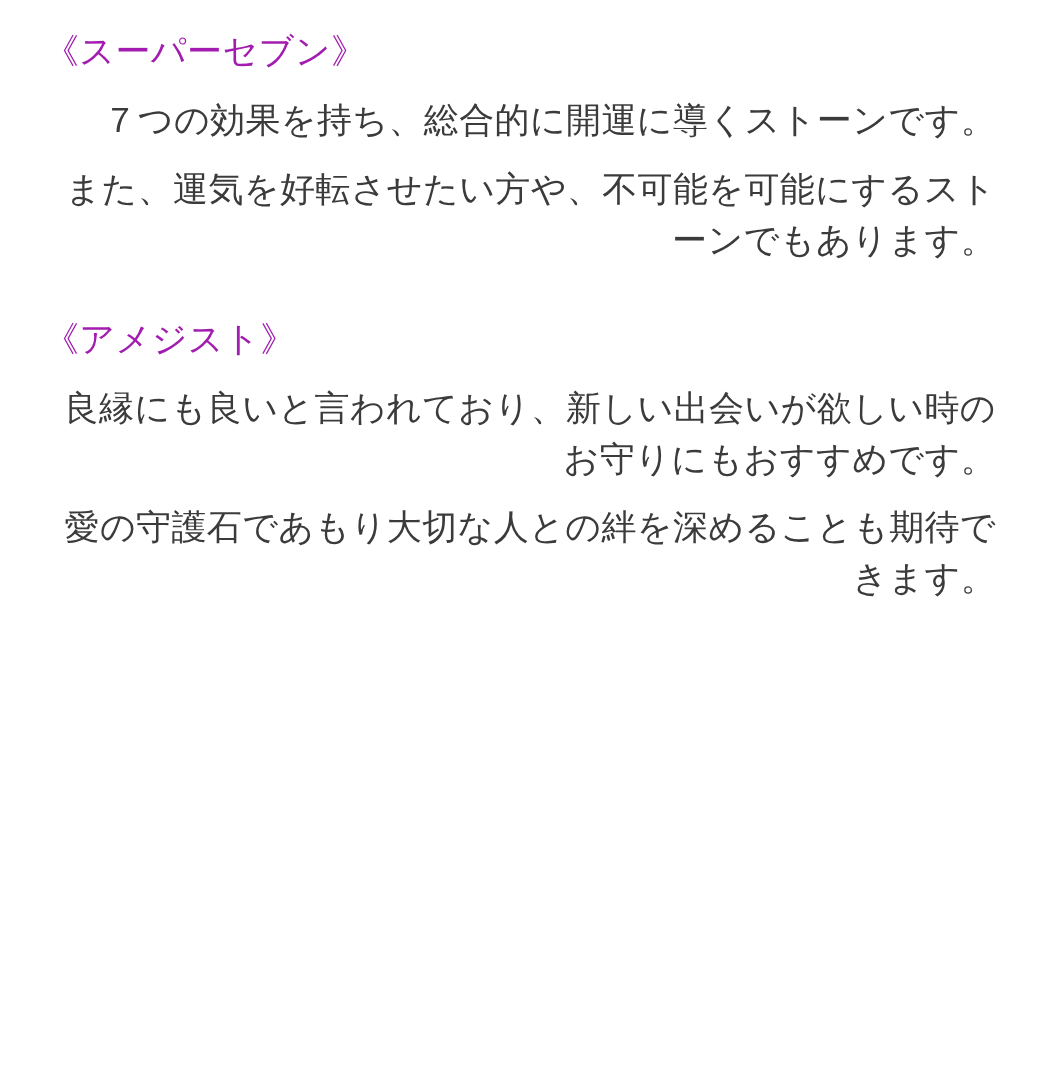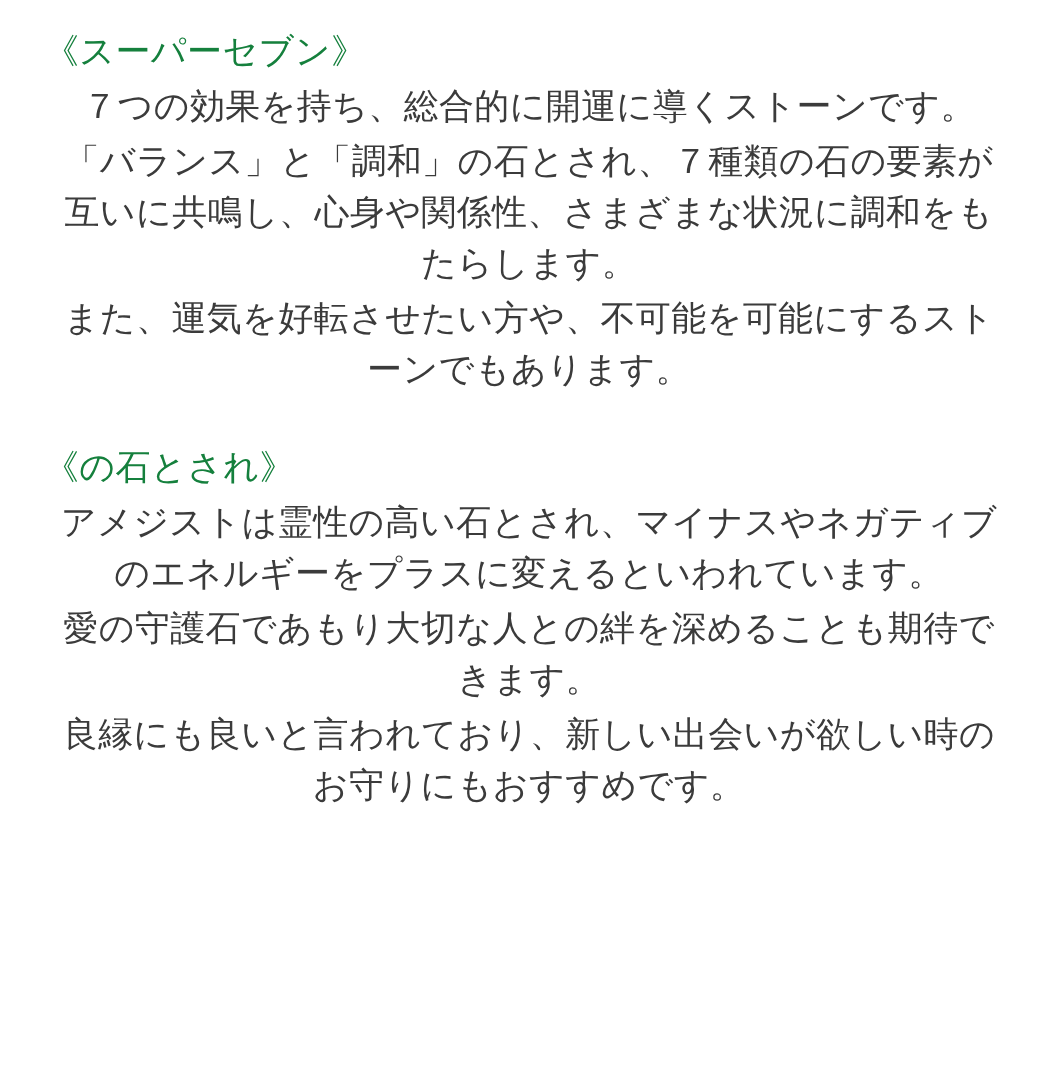--- a/index.html
+++ b/index.html
@@ -28,49 +28,47 @@
     letter-spacing: 0.01em;
     font-weight: 400;
   }
   .section {
     margin: 0;
   }
   .section + .section {
     margin-top: 48px;
   }
   .para {
-    margin: 4px;
+    margin: 18px;
     white-space: pre-wrap;
     word-break: break-all;
     overflow-wrap: anywhere;
-    text-align: center;
+    text-align: right;
   }
   .heading {
     margin: 0;
     font-size: 35px;
     font-weight: 400;
     line-height: 1.455;
-    color: #15803d;
+    color: #a21caf;
     white-space: pre-wrap;
   }
 </style>
 </head>
 <body>
 
 <div class="page">
   <div class="doc-body">
 
     <div class="section">
       <h2 class="heading">《スーパーセブン》</h2>
       <p class="para">７つの効果を持ち、総合的に開運に導くストーンです。</p>
-      <p class="para">「バランス」と「調和」の石とされ、７種類の石の要素が互いに共鳴し、心身や関係性、さまざまな状況に調和をもたらします。</p>
       <p class="para">また、運気を好転させたい方や、不可能を可能にするストーンでもあります。</p>
     </div>
 
     <div class="section">
-      <h2 class="heading">《の石とされ》</h2>
-      <p class="para">アメジストは霊性の高い石とされ、マイナスやネガティブのエネルギーをプラスに変えるといわれています。</p>
+      <h2 class="heading">《アメジスト》</h2>
+      <p class="para">良縁にも良いと言われており、新しい出会いが欲しい時のお守りにもおすすめです。</p>
       <p class="para">愛の守護石であもり大切な人との絆を深めることも期待できます。</p>
-      <p class="para">良縁にも良いと言われており、新しい出会いが欲しい時のお守りにもおすすめです。</p>
     </div>
 
   </div>
 </div>
 
 </body></html>

